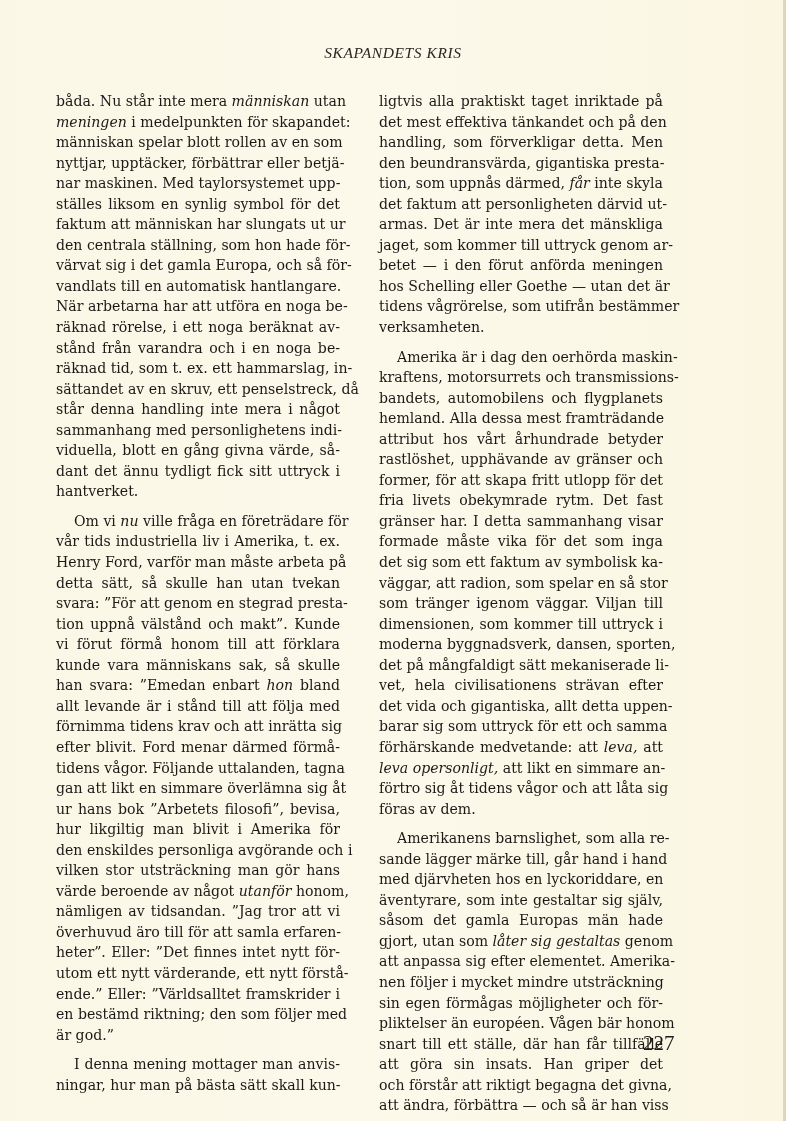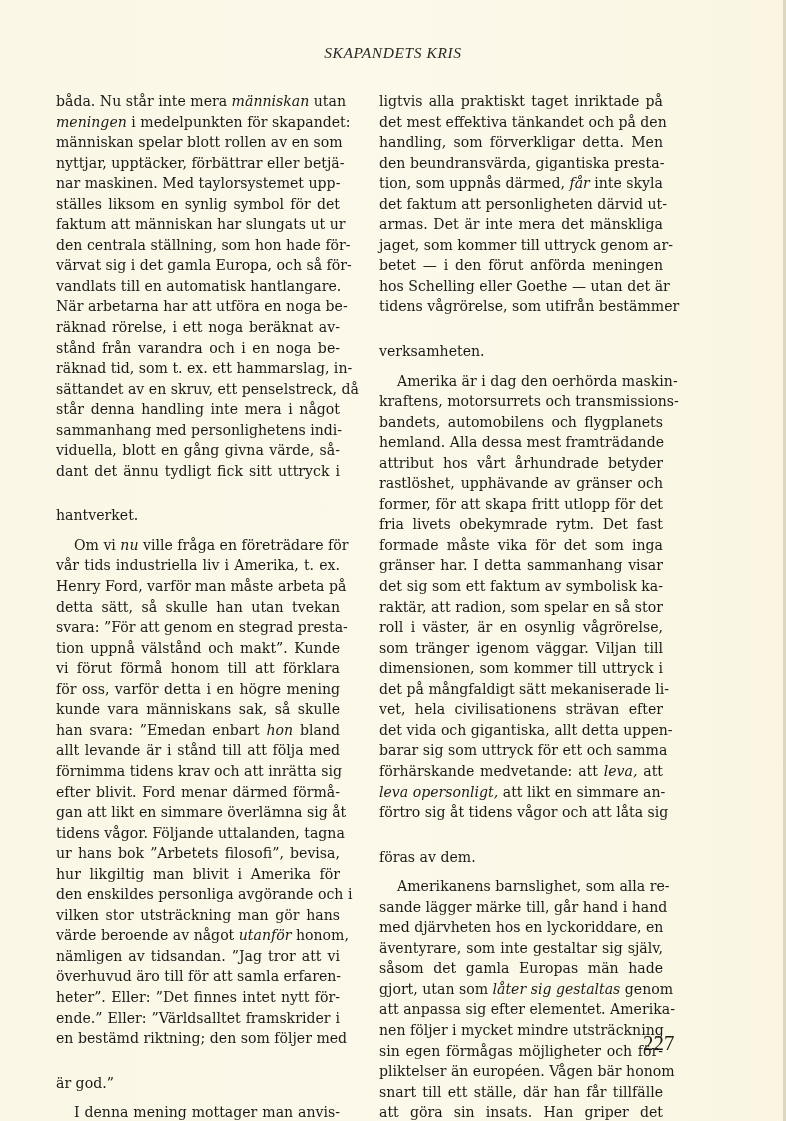--- a/index.html
+++ b/index.html
@@ -35,21 +35,21 @@
     }
     .col-left { left: 56px; }
     .col-right { left: 379px; }
     .line {
       display: block;
       text-align: justify;
       text-align-last: justify;
       white-space: nowrap;
       height: 20.55px;
     }
-    .line.last { text-align-last: left; margin-top: 24px; }
+    .line.last { text-align-last: left; }
     .line.indent { padding-left: 18px; }
     .para-gap { height: 9px; }
     em { }
     .page-number {
       position: absolute; top: 1031px; left: 643px;
       font-family: "Liberation Serif", serif;
       font-size: 21px;
       color: #1c1a17;
     }
   </style>
@@ -86,36 +86,36 @@
       </div>
       <div class="para-gap"></div>
       <div class="paragraph">
         <span class="line indent">Om vi <em>nu</em> ville fråga en företrädare för</span>
         <span class="line">vår tids industriella liv i Amerika, t. ex.</span>
         <span class="line">Henry Ford, varför man måste arbeta på</span>
         <span class="line">detta sätt, så skulle han utan tvekan</span>
         <span class="line">svara: ”För att genom en stegrad presta-</span>
         <span class="line">tion uppnå välstånd och makt”. Kunde</span>
         <span class="line">vi förut förmå honom till att förklara</span>
-        <span class="line">för oss, varför detta i en högre mening</span>
         <span class="line">kunde vara människans sak, så skulle</span>
         <span class="line">han svara: ”Emedan enbart <em>hon</em> bland</span>
         <span class="line">allt levande är i stånd till att följa med</span>
         <span class="line">förnimma tidens krav och att inrätta sig</span>
         <span class="line">efter blivit. Ford menar därmed förmå-</span>
+        <span class="line">tidens vågor. Följande uttalanden, tagna</span>
         <span class="line">gan att likt en simmare överlämna sig åt</span>
-        <span class="line">tidens vågor. Följande uttalanden, tagna</span>
         <span class="line">ur hans bok ”Arbetets filosofi”, bevisa,</span>
         <span class="line">hur likgiltig man blivit i Amerika för</span>
         <span class="line">den enskildes personliga avgörande och i</span>
         <span class="line">vilken stor utsträckning man gör hans</span>
         <span class="line">värde beroende av något <em>utanför</em> honom,</span>
         <span class="line">nämligen av tidsandan. ”Jag tror att vi</span>
         <span class="line">överhuvud äro till för att samla erfaren-</span>
         <span class="line">heter”. Eller: ”Det finnes intet nytt för-</span>
+        <span class="line">utom ett nytt värderande, ett nytt förstå-</span>
         <span class="line">ende.” Eller: ”Världsalltet framskrider i</span>
         <span class="line">en bestämd riktning; den som följer med</span>
         <span class="line last">är god.”</span>
       </div>
       <div class="para-gap"></div>
       <div class="paragraph">
         <span class="line indent">I denna mening mottager man anvis-</span>
         <span class="line">ningar, hur man på bästa sätt skall kun-</span>
       </div>
     </div>
@@ -137,27 +137,27 @@
       <div class="para-gap"></div>
       <div class="paragraph">
         <span class="line indent">Amerika är i dag den oerhörda maskin-</span>
         <span class="line">kraftens, motorsurrets och transmissions-</span>
         <span class="line">bandets, automobilens och flygplanets</span>
         <span class="line">hemland. Alla dessa mest framträdande</span>
         <span class="line">attribut hos vårt århundrade betyder</span>
         <span class="line">rastlöshet, upphävande av gränser och</span>
         <span class="line">former, för att skapa fritt utlopp för det</span>
         <span class="line">fria livets obekymrade rytm. Det fast</span>
+        <span class="line">gränser har. I detta sammanhang visar</span>
         <span class="line">formade måste vika för det som inga</span>
-        <span class="line">gränser har. I detta sammanhang visar</span>
         <span class="line">det sig som ett faktum av symbolisk ka-</span>
-        <span class="line">raktär, att radion, som spelar en så stor</span>
-        <span class="line">roll i väster, är en osynlig vågrörelse,</span>
+        <span class="line">väggar, att radion, som spelar en så stor</span>
         <span class="line">som tränger igenom väggar. Viljan till</span>
         <span class="line">dimensionen, som kommer till uttryck i</span>
+        <span class="line">moderna byggnadsverk, dansen, sporten,</span>
         <span class="line">det på mångfaldigt sätt mekaniserade li-</span>
         <span class="line">vet, hela civilisationens strävan efter</span>
         <span class="line">det vida och gigantiska, allt detta uppen-</span>
         <span class="line">barar sig som uttryck för ett och samma</span>
         <span class="line">förhärskande medvetande: att <em>leva,</em> att</span>
         <span class="line"><em>leva opersonligt,</em> att likt en simmare an-</span>
         <span class="line">förtro sig åt tidens vågor och att låta sig</span>
         <span class="line last">föras av dem.</span>
       </div>
       <div class="para-gap"></div>

